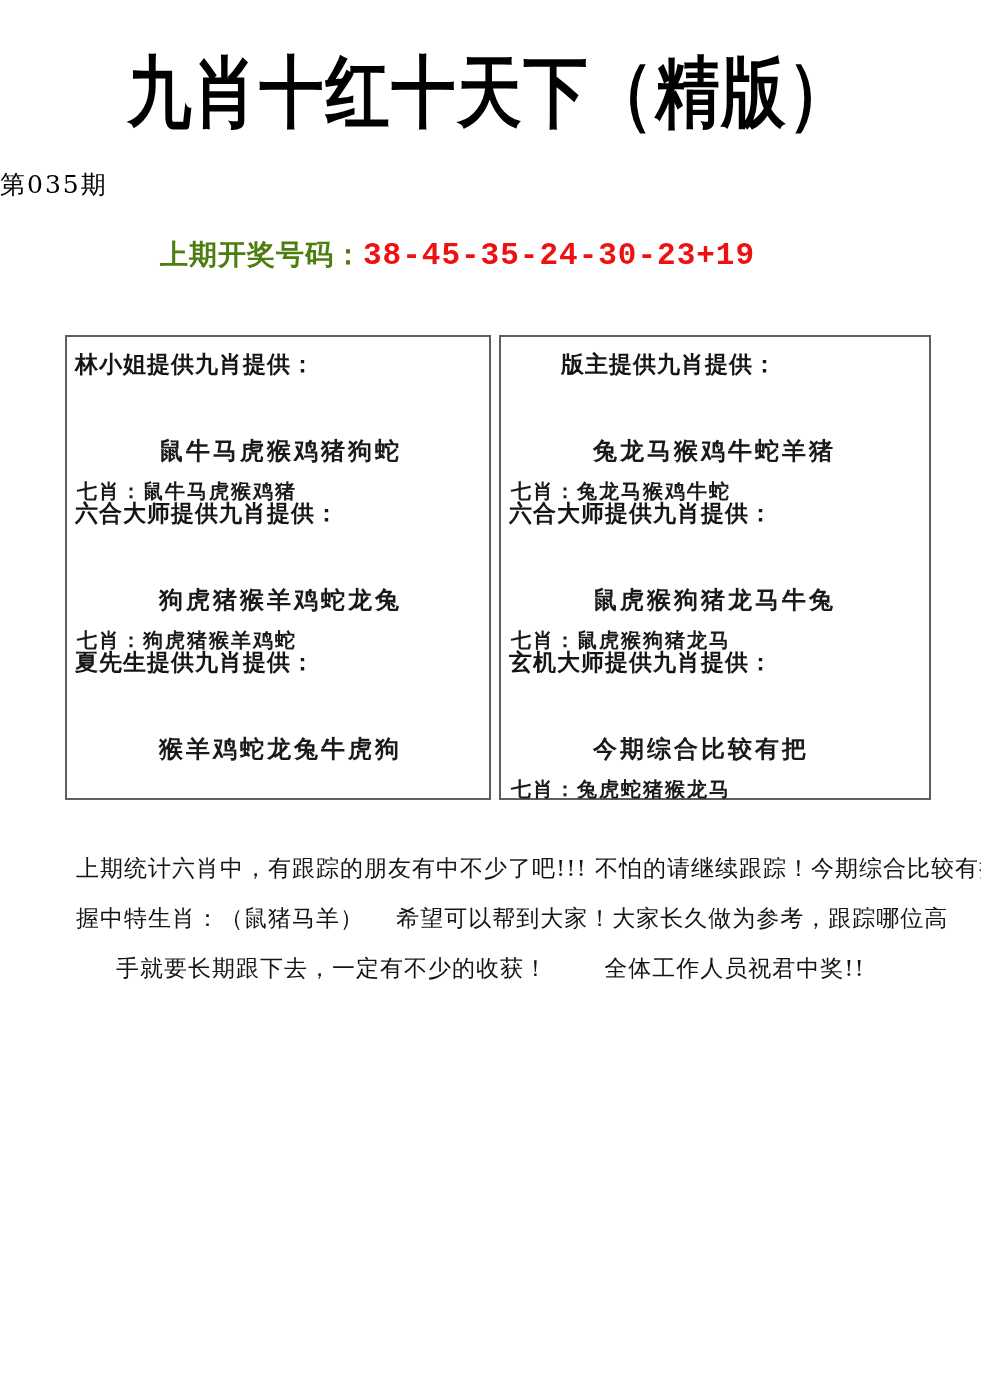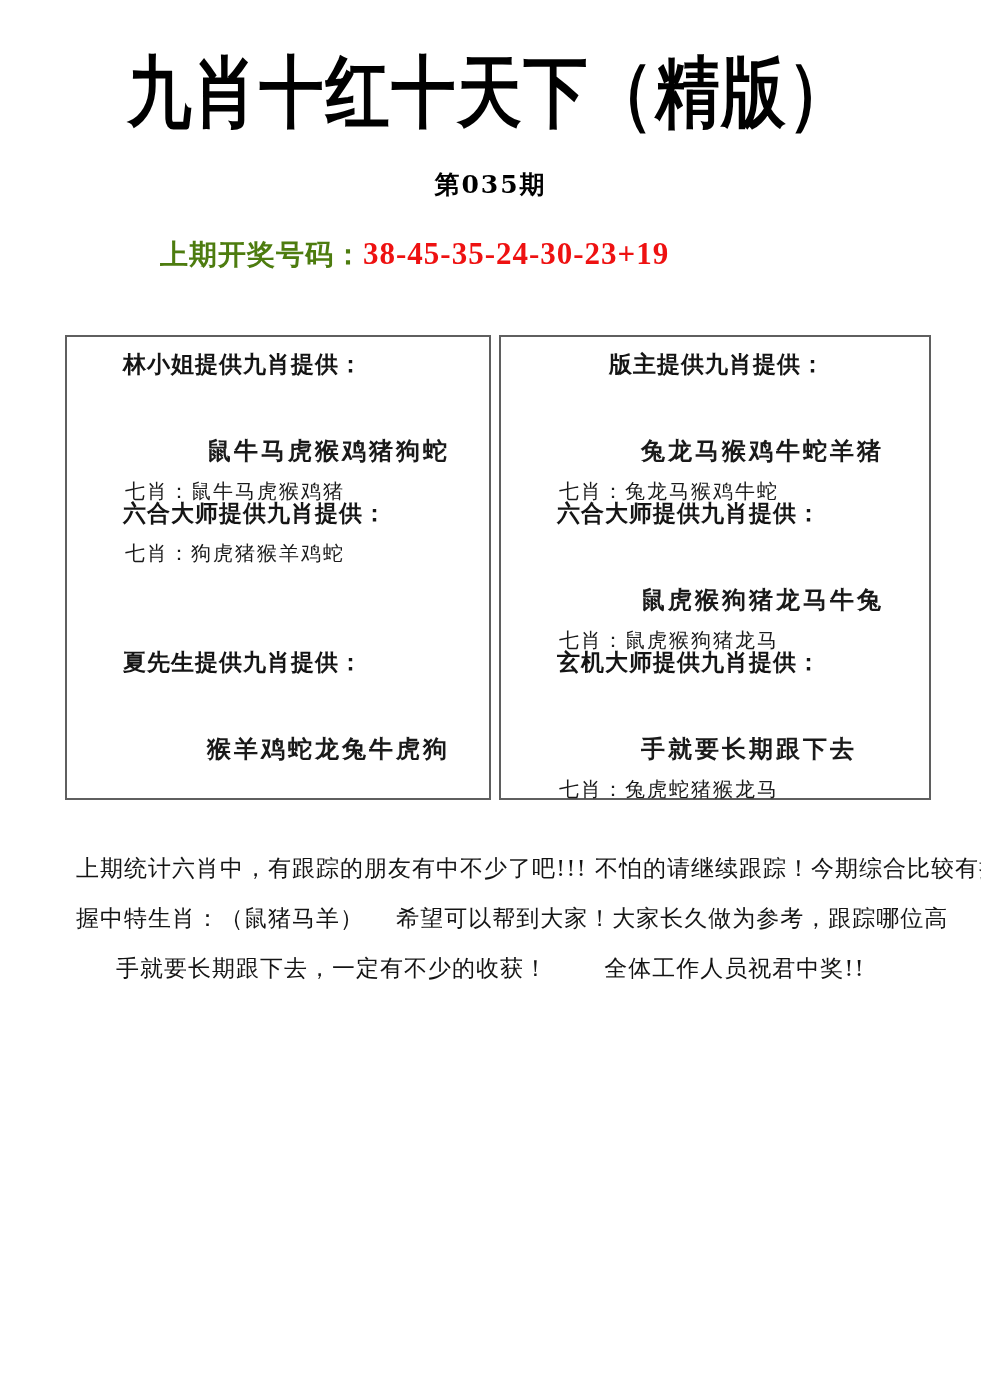--- a/index.html
+++ b/index.html
@@ -15,65 +15,64 @@
   .masthead{
     position:absolute;top:40px;left:0;width:100%;
     text-align:center;
     font-size:64px;font-weight:900;
     letter-spacing:2px;white-space:nowrap;
     transform:scaleY(1.22);transform-origin:top center;
     color:#000;
   }
   .issue{
     position:absolute;top:168px;left:0;width:100%;
-    text-align:center;
-    font-size:25px;font-weight:700;letter-spacing:2px;
+    font-size:25px;font-weight:400;letter-spacing:2px;
     color:#000;
   }
   .draw-line{
     position:absolute;top:236px;left:160px;
     white-space:nowrap;
   }
   .draw-label{
     font-size:28px;font-weight:700;letter-spacing:1px;
     color:#4d7c0f;
   }
   .draw-numbers{
     font-size:31px;font-weight:700;letter-spacing:1px;
     color:#ee1111;
-    font-family:Liberation Serif, serif;
+    font-family:Liberation Mono, monospace;
   }
   
   .panels{
     position:absolute;top:335px;left:65px;
     width:866px;height:465px;
     display:flex;gap:8px;
   }
   .panel{
     border:2px solid #5f5f5f;
     box-sizing:border-box;
     padding:12px 6px 0 8px;
     background:#fff;
   }
   .panel.left{width:426px;flex:none;}
   .panel.right{flex:1;}
-  .section{height:149px;margin-left:48px;}
+  .section{height:149px;}
   .sec-header{
     font-size:23px;font-weight:600;letter-spacing:1px;
     color:#151515;white-space:nowrap;
   }
   .sec-header.indent{padding-left:52px;}
   .nine{
     margin:55px 0 0 84px;
     font-size:24px;font-weight:700;letter-spacing:3px;
     color:#1a1a1a;white-space:nowrap;
   }
   .seven{
     margin:11px 0 0 2px;
-    font-size:20px;font-weight:400;letter-spacing:2px;
+    font-size:20px;font-weight:700;letter-spacing:2px;
     color:#1a1a1a;white-space:nowrap;
   }
   
   .footer{
     position:absolute;top:843px;left:76px;right:58px;
     font-size:23px;letter-spacing:1px;
     color:#141414;
   }
   .footer p{margin:0;line-height:50px;white-space:nowrap;}
   .footer p.l3{padding-left:40px;}
@@ -94,20 +93,21 @@
   <div class="panels">
 
     <div class="panel left">
       <div class="section">
         <div class="sec-header">林小姐提供九肖提供：</div>
         <div class="nine">鼠牛马虎猴鸡猪狗蛇</div>
         <div class="seven">七肖：鼠牛马虎猴鸡猪</div>
       </div>
       <div class="section">
         <div class="sec-header">六合大师提供九肖提供：</div>
+        <div class="nine">狗虎猪猴羊鸡蛇龙兔</div>
         <div class="seven">七肖：狗虎猪猴羊鸡蛇</div>
       </div>
       <div class="section">
         <div class="sec-header">夏先生提供九肖提供：</div>
         <div class="nine">猴羊鸡蛇龙兔牛虎狗</div>
       </div>
     </div>
 
     <div class="panel right">
       <div class="section">
@@ -115,21 +115,21 @@
         <div class="nine">兔龙马猴鸡牛蛇羊猪</div>
         <div class="seven">七肖：兔龙马猴鸡牛蛇</div>
       </div>
       <div class="section">
         <div class="sec-header">六合大师提供九肖提供：</div>
         <div class="nine">鼠虎猴狗猪龙马牛兔</div>
         <div class="seven">七肖：鼠虎猴狗猪龙马</div>
       </div>
       <div class="section">
         <div class="sec-header">玄机大师提供九肖提供：</div>
-        <div class="nine">手就要长期跟下去</div>
+        <div class="nine">今期综合比较有把</div>
         <div class="seven">七肖：兔虎蛇猪猴龙马</div>
       </div>
     </div>
 
   </div>
 
   <div class="footer">
     <p class="l1">上期统计六肖中，有跟踪的朋友有中不少了吧!!! 不怕的请继续跟踪！今期综合比较有把</p>
     <p class="l2">握中特生肖：（鼠猪马羊）　 希望可以帮到大家！大家长久做为参考，跟踪哪位高</p>
     <p class="l3">手就要长期跟下去，一定有不少的收获！　　 全体工作人员祝君中奖!!</p>

